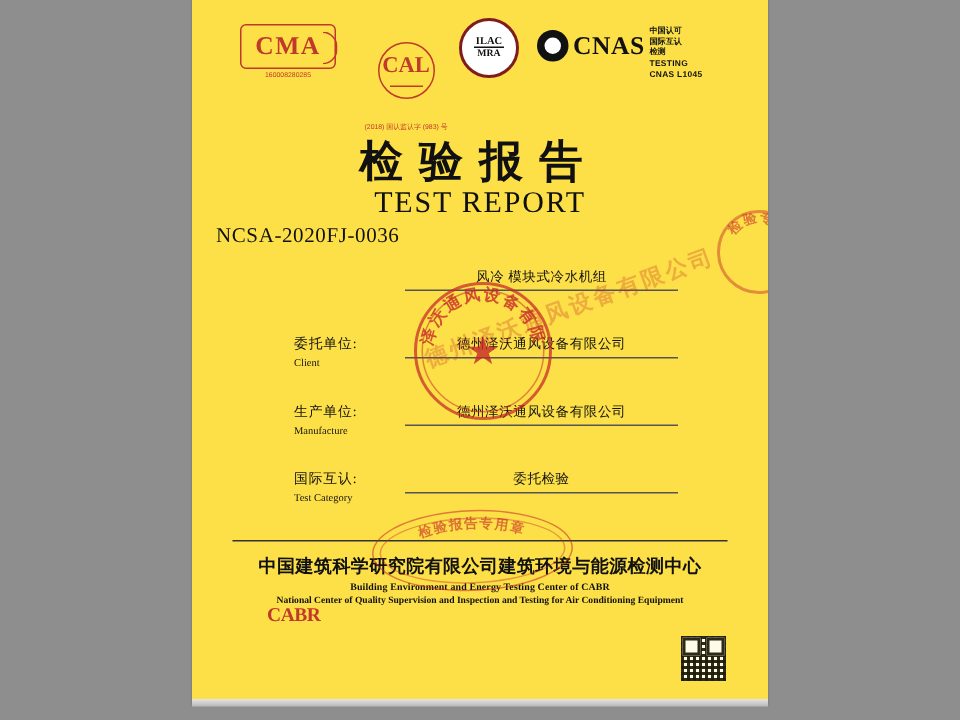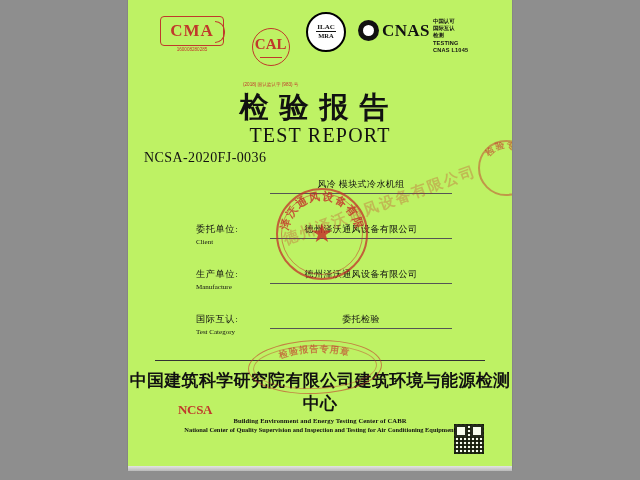--- a/index.html
+++ b/index.html
@@ -19,21 +19,21 @@
     height: 480px;
     background: #8e8e8e;
   }
   
   .paper {
     position: absolute;
     left: 128px;
     top: 0px;
     width: 384px;
     height: 470px;
-    background: #bef264;
+    background: #fde047;
     box-shadow: 0 0 1px rgba(0,0,0,0.3);
     overflow: hidden;
   }
   .paper-bottom-shadow {
     position: absolute;
     left: 128px;
     top: 466px;
     width: 384px;
     height: 5px;
     background: linear-gradient(#e4e4e4, #b9b9b9);
@@ -108,21 +108,21 @@
     left: 7px; right: 7px; bottom: 7px;
     height: 1.4px;
     background: #c0392b;
   }
 
   
   .ilac { left: 178px; top: 2px; }
   .ilac-circle {
     width: 36px; height: 36px;
     border-radius: 50%;
-    border: 2px solid #000000;
+    border: 2px solid #7f1d1d;
     position: relative;
     margin: 0 auto;
     background: #fff;
   }
   .ilac-circle .l1 {
     position: absolute; left: 0; right: 0; top: 9px;
     font-size: 7px; font-weight: bold; color: #111;
     font-family: "Liberation Serif", serif;
   }
   .ilac-circle .l2 {
@@ -267,21 +267,21 @@
     text-align: center;
   }
   .footer .rule {
     width: 330px;
     height: 0.9px;
     background: #333;
     margin: 0 auto 8px auto;
   }
   .footer .org-cn {
     font-family: Liberation Sans, sans-serif;
-    font-size: 17px;
+    font-size: 12px;
     font-weight: bold;
     color: #111;
     letter-spacing: 0.3px;
   }
   .footer .org-en {
     font-family: "Liberation Serif", serif;
     font-size: 6.6px;
     font-weight: bold;
     color: #111;
     margin-top: 2px;
@@ -561,21 +561,21 @@
         <defs>
           <path id="arcOval" d="M 12,30 A 56,26 0 0 1 120,30"></path>
         </defs>
         <text>
           <textPath href="#arcOval" startOffset="50%" text-anchor="middle">检验报告专用章</textPath>
         </text>
       </svg>
     </div>
 
     <div class="footer-logo">
-      <span class="big">NCSA</span>
+      <span class="big">CABR</span>
     </div>
 
     <div class="qr"></div>
 
   </div>
 
   <div class="paper-bottom-shadow"></div>
 </div>
 
 </body></html>

